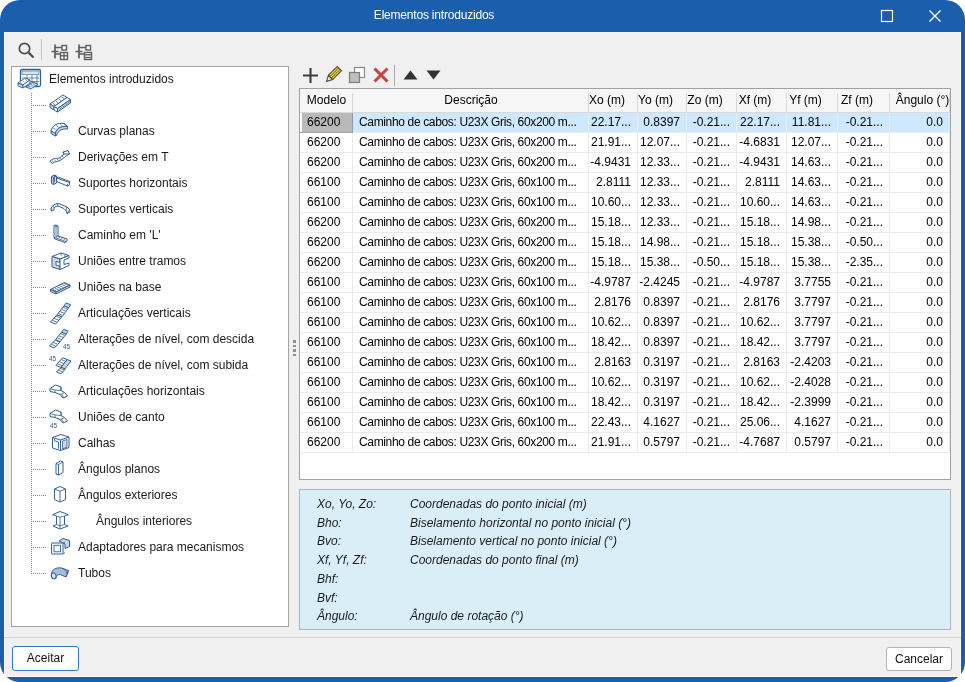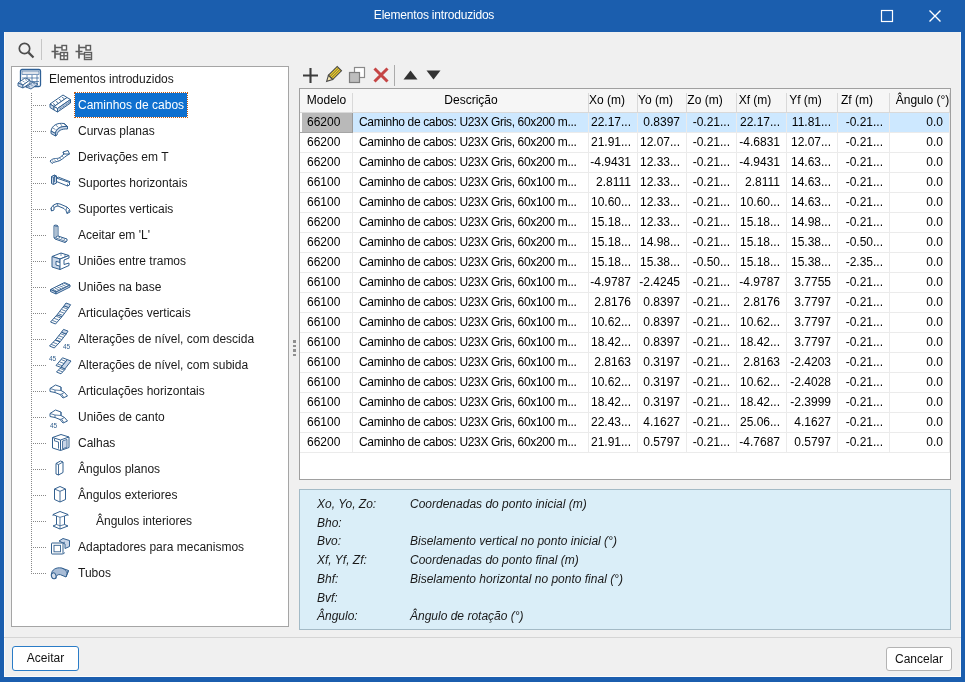--- a/index.html
+++ b/index.html
@@ -1,15 +1,15 @@
 <!DOCTYPE html>
 <html><head><meta charset="utf-8"><style>
 *{margin:0;padding:0;box-sizing:border-box;} svg{display:block;}
 body{font-family:"Liberation Sans",sans-serif;}
-.win{position:relative;width:965px;height:682px;background:#f0f0f0;overflow:hidden;}
+.win{position:relative;width:965px;height:682px;background:#f0f0f0;overflow:hidden;border-radius:20px;}
 .tb{position:absolute;left:0;top:0;width:965px;height:32px;background:#1b5eae;}
 .title{position:absolute;left:0;top:0;width:868px;text-align:center;line-height:31px;color:#fff;font-size:12px;letter-spacing:-0.2px;}
 .bL{position:absolute;left:0;top:32px;width:4px;height:650px;background:#1b5eae;}
 .bR{position:absolute;right:0;top:32px;width:4px;height:650px;background:#1b5eae;}
 .bB{position:absolute;left:0;bottom:0;width:965px;height:5px;background:#1b5eae;}
 .liteline{position:absolute;left:4px;top:676px;width:957px;height:1px;background:#fcfcfc;}
 .abs{position:absolute;}
 .tree{position:absolute;left:11px;top:66px;width:278px;height:561px;background:#fff;border:1px solid #a5a5a5;}
 .titem{position:absolute;font-size:12px;color:#1a1a1a;white-space:nowrap;}
 .sel{background:#0f70cf;color:#fff;outline:1px dotted #c55a11;}
@@ -100,21 +100,20 @@
             <path d="M2,11 L15,2 L19,4.5 L6,13.5 Z"></path>
             <path d="M6,13.5 L19,4.5 L22.5,6.5 L9.5,15.5 Z"></path>
             <path d="M9.5,15.5 L22.5,6.5 L22.5,10 L9.5,19 Z" fill="#c9d6e8"></path>
             <path d="M2,11 L6,13.5 L6,17 L2,14.5 Z" fill="#c9d6e8"></path>
             <path d="M6,13.5 L9.5,15.5 L9.5,19 L6,17 Z" fill="#ffffff"></path>
             <path d="M5,10.5 l2,1.3 M8,8.4 l2,1.3 M11,6.3 l2,1.3 M14,4.2 l2,1.3" stroke-width="0.8" fill="none"></path>
             <path d="M11.5,16 l2,-1.4 M14.5,14 l2,-1.4 M17.5,11.9 l2,-1.4 M20,10.1 l2,-1.4" stroke-width="0.8" fill="none"></path>
           </g>
         </svg>
       </div>
-<div class="titem sel" style="left:63px;top:26px;height:24px;line-height:24px;padding:0 3px;">Caminhos de cabos</div>
 <div class="hdot" style="left:19px;top:64px;width:15px;"></div>
 <div class="abs" style="left:36px;top:52px;width:25px;height:24px">
         <svg width="25" height="24" viewBox="0 0 25 24">
           <g stroke="#33608f" stroke-width="1" fill="#ffffff">
             <path d="M3,12 C4,6.5 9,3.5 16,4.5 L19.5,7.5 C12.5,7 8,9.5 7.5,14.5 Z"></path>
             <path d="M3,12 L7.5,14.5 L7.5,17 L3,14.5 Z" fill="#c9d6e8"></path>
             <path d="M7.5,14.5 C8,9.5 12.5,7 19.5,7.5 L19.5,10 C13.5,9.6 9.5,11.8 9,16 L7.5,17 Z" fill="#c9d6e8"></path>
             <path d="M16,4.5 L19.5,7.5" fill="none"></path>
             <path d="M4.3,8.6 l3.2,2 M7.5,5.9 l2.7,2.3 M12,4 l1.8,2.8" stroke-width="0.7" fill="none"></path>
           </g>
@@ -158,21 +157,21 @@
 <div class="hdot" style="left:19px;top:168px;width:15px;"></div>
 <div class="abs" style="left:36px;top:156px;width:25px;height:24px">
         <svg width="25" height="24" viewBox="0 0 25 24">
           <g stroke="#33608f" stroke-width="1" fill="#ffffff">
             <path d="M6,2.5 L8,2 L10,3 L10,13 L19,16 L19,18 L17,19.5 L7,16 L6,14.5 Z"></path>
             <path d="M6,2.5 L8,3.5 L8,15 L18,18.5 L17,19.5 M8,3.5 L10,3 M8,15 L6,14.5 M10,13 L8,13.8" fill="none" stroke-width="0.8"></path>
             <path d="M10.5,14.2 l1.5,0.5 M13,15.1 l1.5,0.5 M15.5,16 l1.5,0.5" stroke-width="0.7" fill="none"></path>
           </g>
         </svg>
       </div>
-<div class="titem" style="left:66px;top:161px;">Aceitar em 'L'</div>
+<div class="titem" style="left:66px;top:161px;">Caminho em 'L'</div>
 <div class="hdot" style="left:19px;top:194px;width:15px;"></div>
 <div class="abs" style="left:36px;top:182px;width:25px;height:24px">
         <svg width="25" height="24" viewBox="0 0 25 24">
           <g stroke="#33608f" stroke-width="1" fill="#ffffff">
             <path d="M4,7.5 L13,4 L21,6.5 L12,10 Z"></path>
             <path d="M4,7.5 L12,10 L12,13.5 L8,12.3 L8,16 L12,17.2 L12,20.5 L4,18 Z" fill="#c9d6e8"></path>
             <path d="M12,10 L21,6.5 L21,9 L16,11 L16,15.5 L21,14 L21,16.5 L12,20.5 Z"></path>
             <path d="M13,4 L13,7 M17,5.2 L17,8.3" fill="none" stroke-width="0.7"></path>
           </g>
         </svg>
@@ -553,25 +552,25 @@
 <div class="num" style="width:50px">-4.7687</div>
 <div class="num" style="width:51px">0.5797</div>
 <div class="num" style="width:52px">-0.21...</div>
 <div class="num" style="width:60px">0.0</div>
 </div>
 </div>
 <div class="info">
 <div class="ln" style="top:7px">Xo, Yo, Zo:</div>
       <div class="d" style="top:7px">Coordenadas do ponto inicial (m)</div>
 <div class="ln" style="top:26px">Bho:</div>
+      <div class="d" style="top:26px">Biselamento horizontal no ponto inicial (°)</div>
 <div class="ln" style="top:44px">Bvo:</div>
       <div class="d" style="top:44px">Biselamento vertical no ponto inicial (°)</div>
 <div class="ln" style="top:63px">Xf, Yf, Zf:</div>
       <div class="d" style="top:63px">Coordenadas do ponto final (m)</div>
 <div class="ln" style="top:82px">Bhf:</div>
-      <div class="d" style="top:82px">Biselamento horizontal no ponto final (°)</div>
 <div class="ln" style="top:101px">Bvf:</div>
 <div class="ln" style="top:119px">Ângulo:</div>
       <div class="d" style="top:119px">Ângulo de rotação (°)</div>
 </div>
 <div class="abs" style="left:4px;top:637px;width:957px;height:1px;background:#d5d5d5"></div>
 <div class="btn" style="left:12px;top:646px;width:67px;height:25px;line-height:23px;border:1px solid #2a7cc7;">Aceitar</div>
 <div class="btn" style="left:886px;top:647px;width:66px;height:24px;line-height:22px;border:1px solid #b3b3b3;">Cancelar</div>
 </div>
 </body></html>

